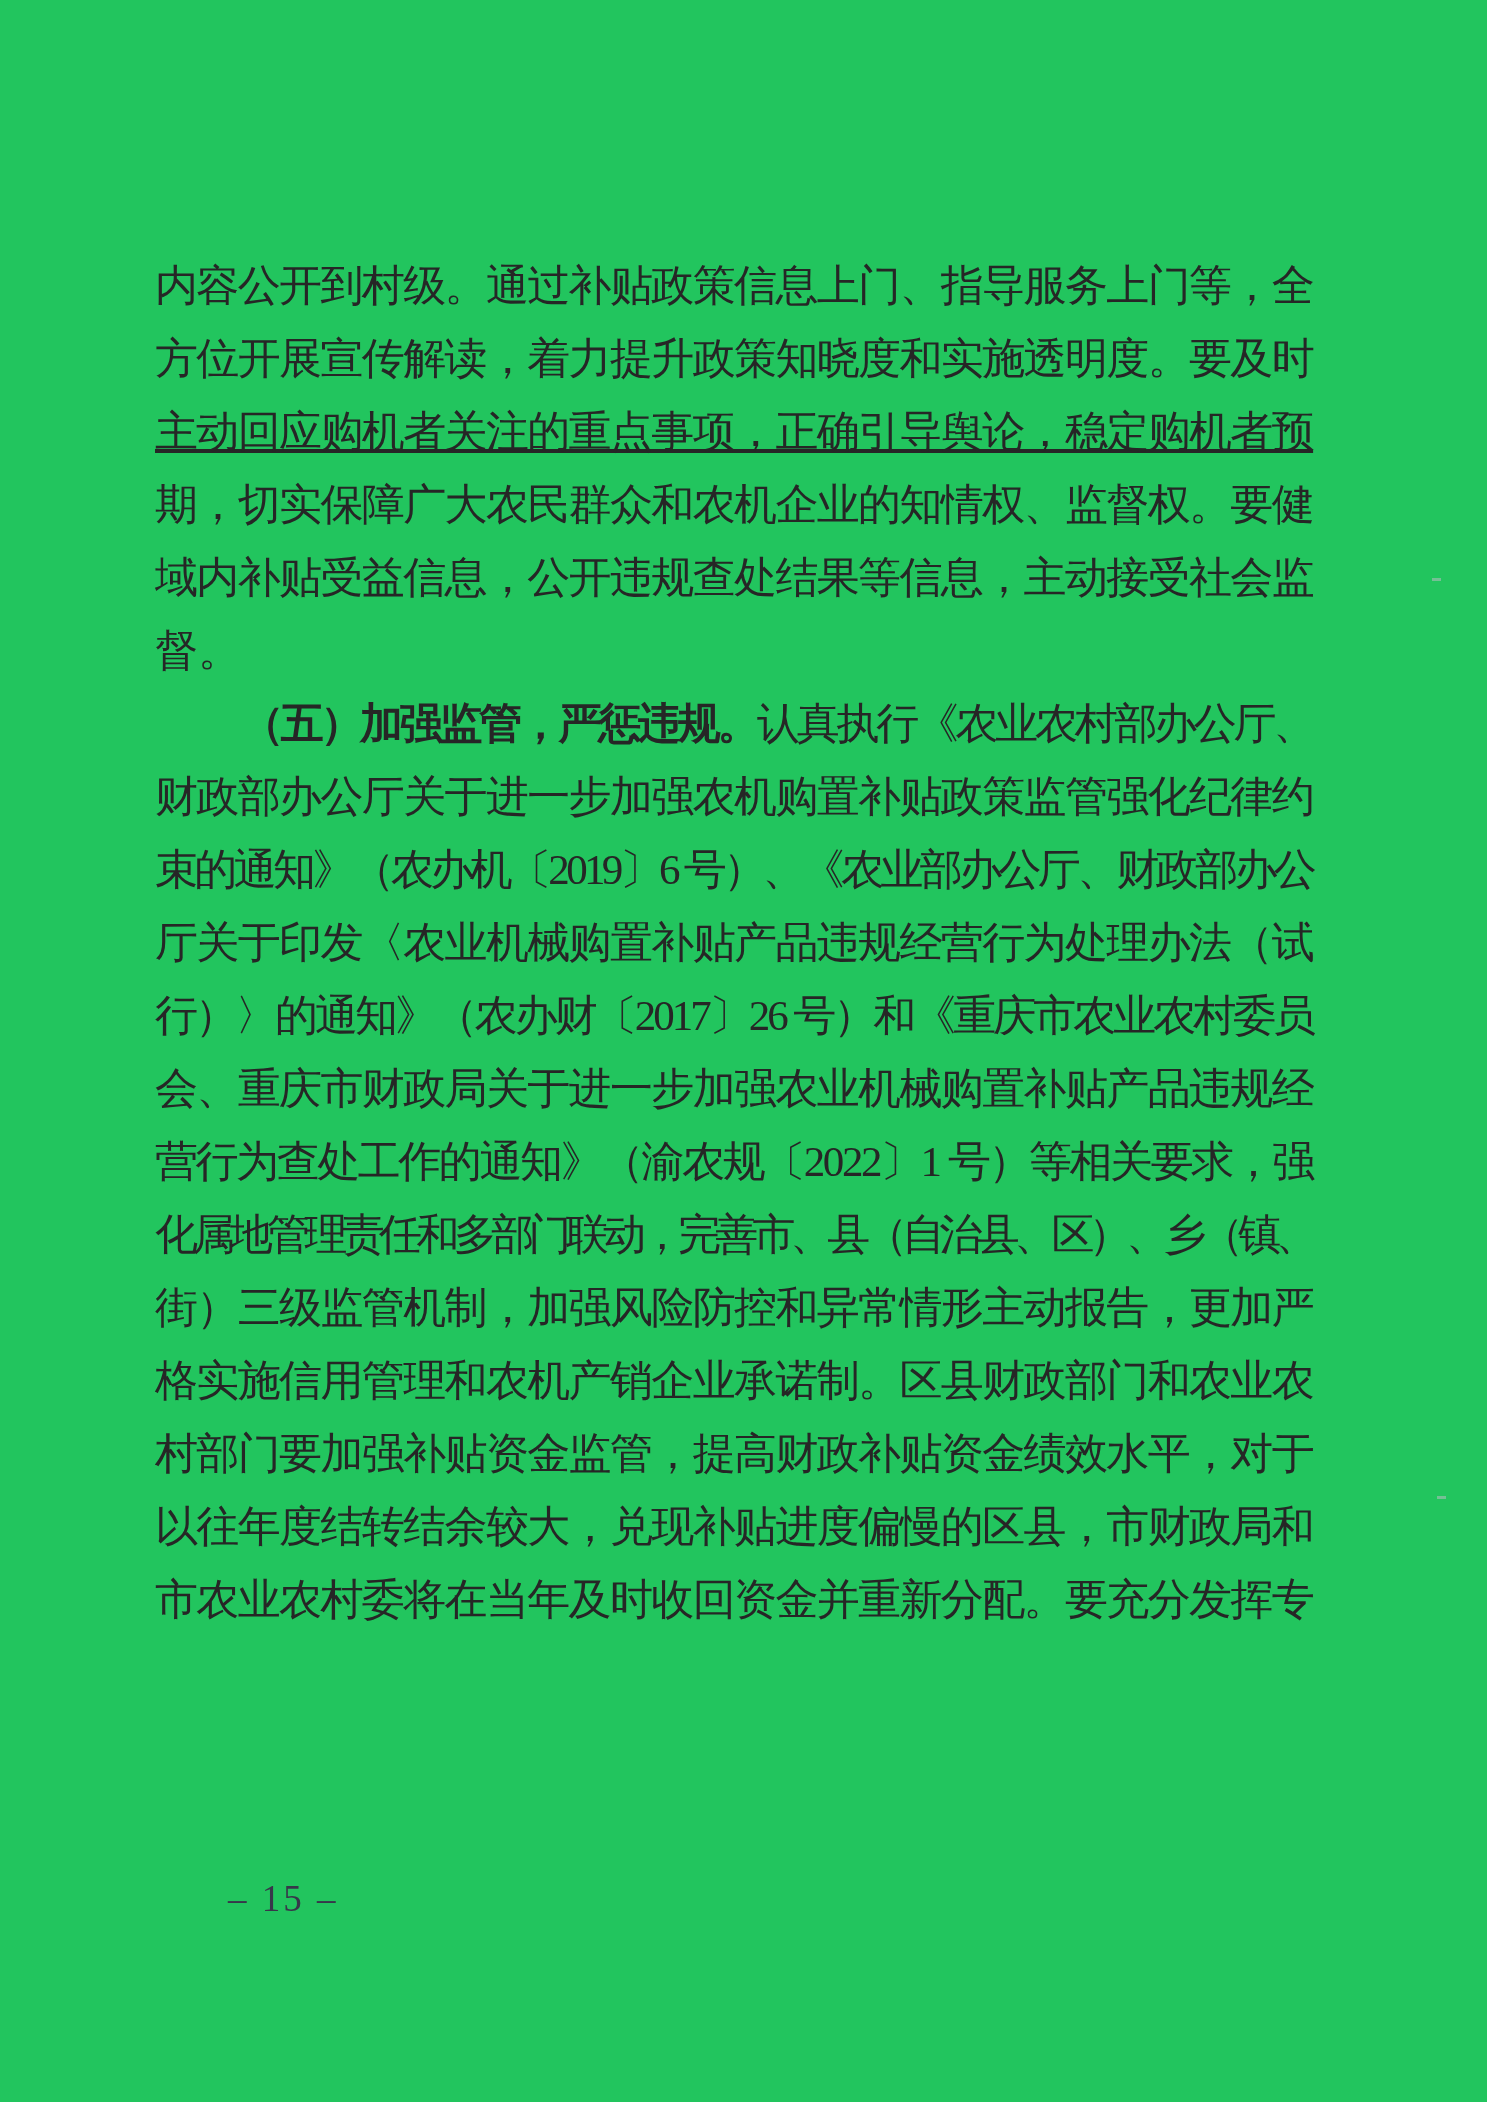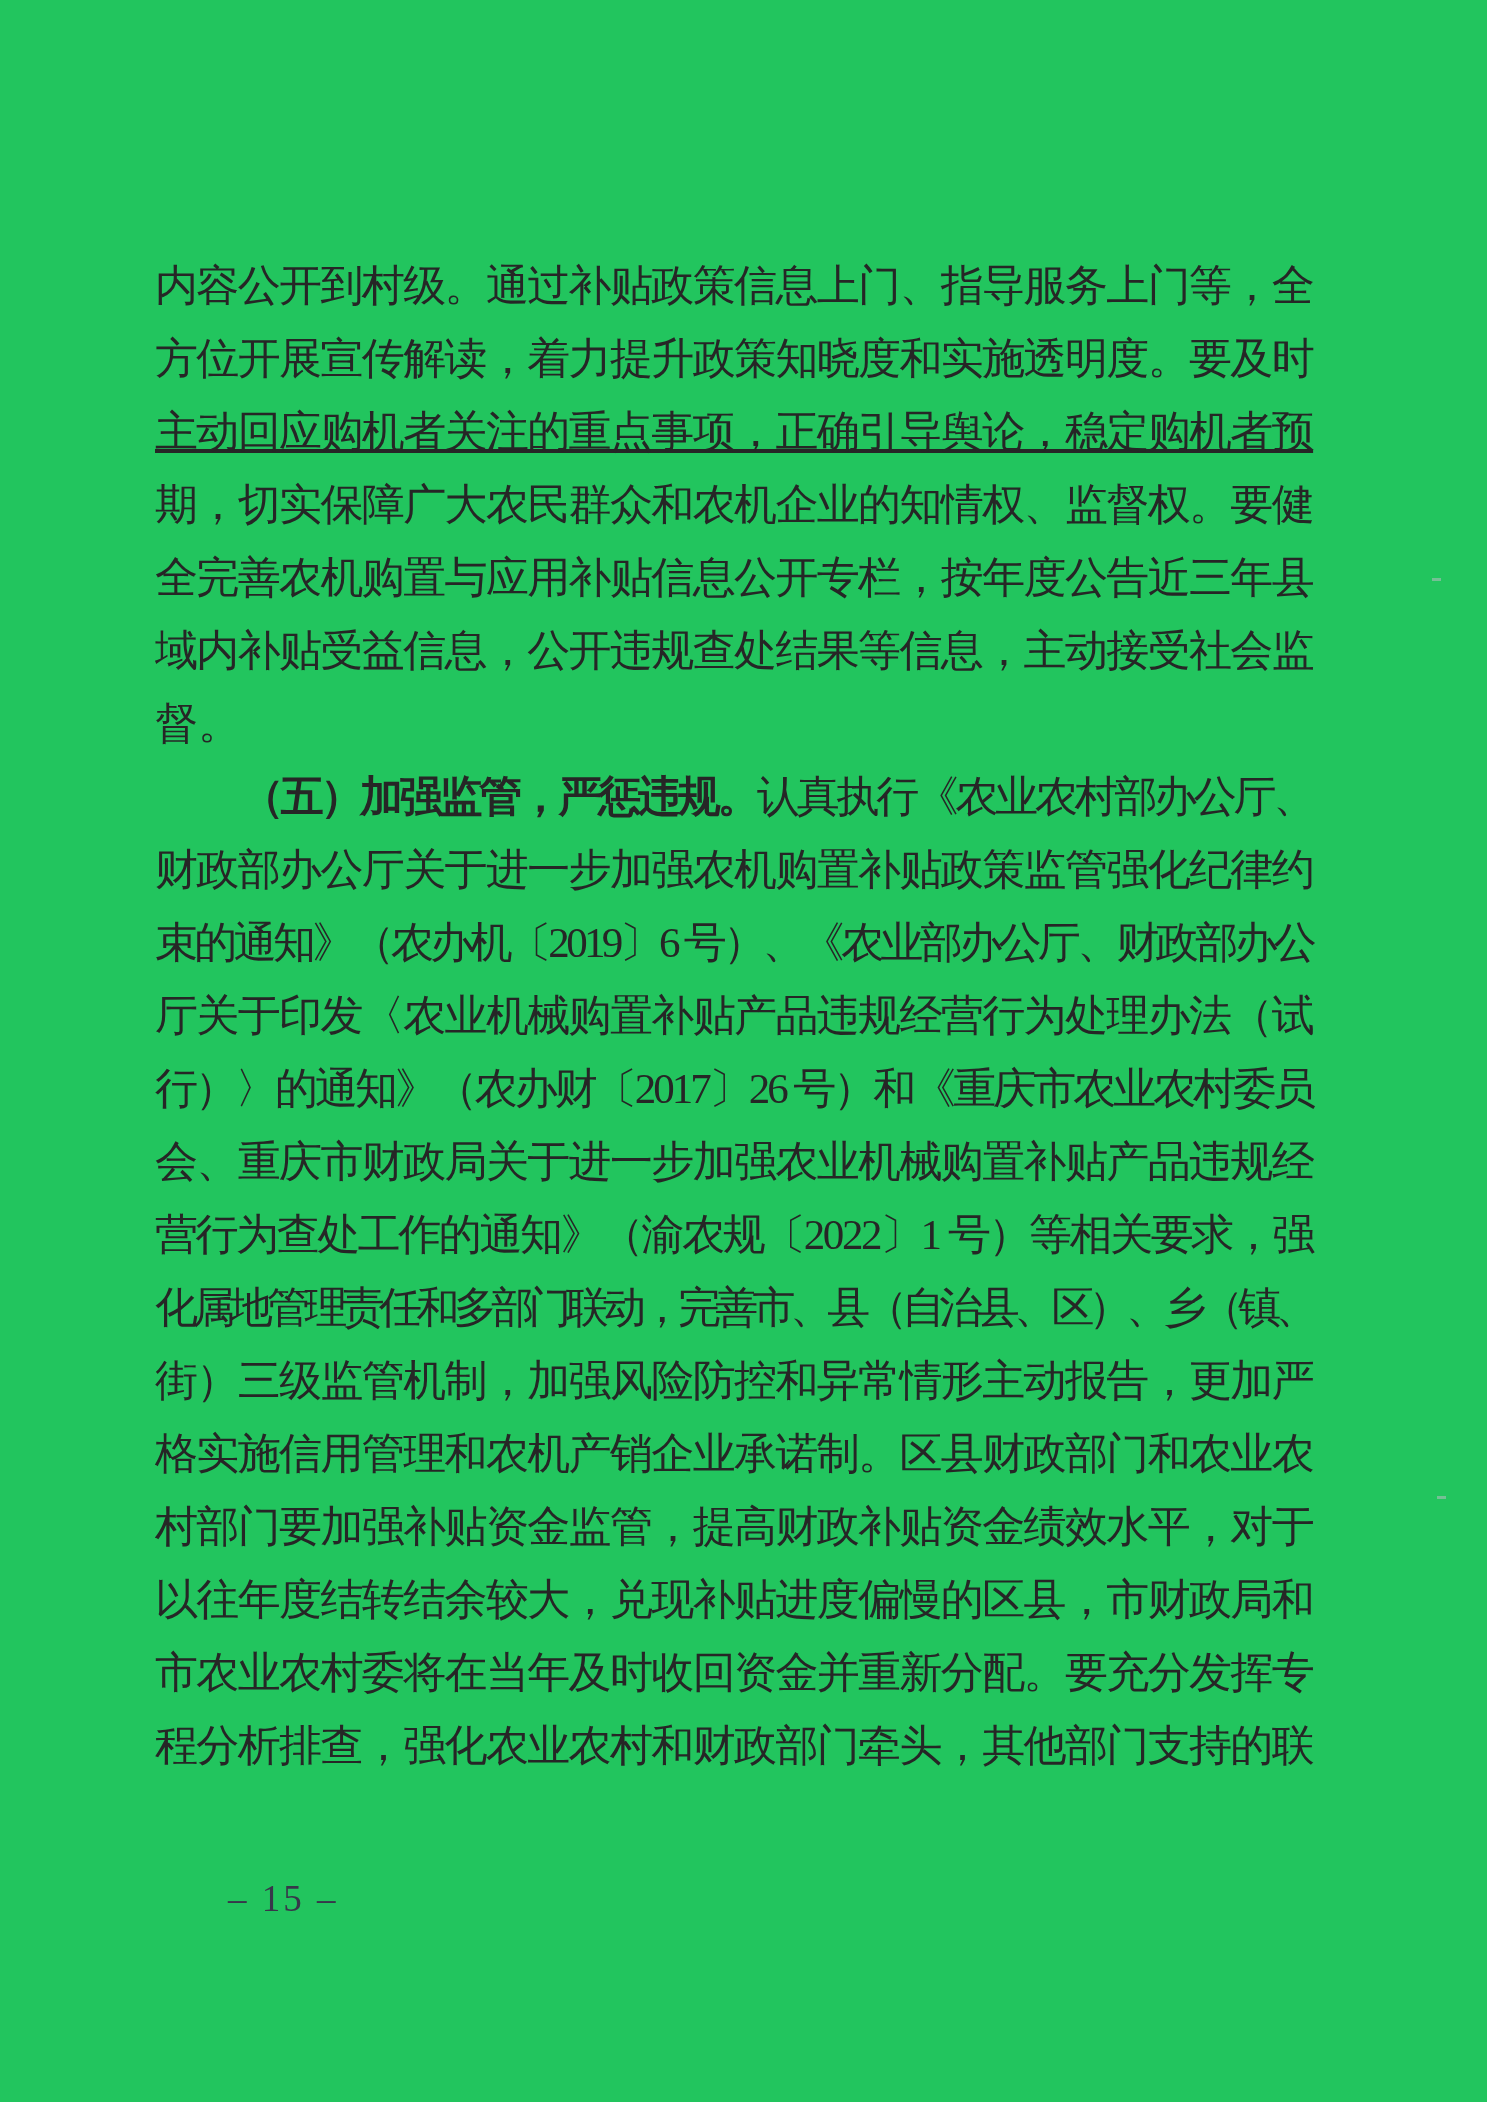--- a/index.html
+++ b/index.html
@@ -53,34 +53,32 @@
 </style>
 </head>
 <body>
 
 <div class="page">
   <div id="text-block">
       <div class="text-line" style="letter-spacing: -1.64px;"><span class="line-inner"><span class="seg">内容公开到村级。通过补贴政策信息上门、指导服务上门等，全</span></span></div>
       <div class="text-line" style="letter-spacing: -1.64px;"><span class="line-inner"><span class="seg">方位开展宣传解读，着力提升政策知晓度和实施透明度。要及时</span></span></div>
       <div class="text-line" style="letter-spacing: -1.64px; text-decoration: underline;"><span class="line-inner"><span class="seg">主动回应购机者关注的重点事项，正确引导舆论，稳定购机者预</span></span></div>
       <div class="text-line" style="letter-spacing: -1.64px;"><span class="line-inner"><span class="seg">期，切实保障广大农民群众和农机企业的知情权、监督权。要健</span></span></div>
-      <div class="text-line" style="letter-spacing: -1.64px;"><span class="line-inner"><span class="seg">全完善农机购置与应用补贴信息公开专栏，按年度公告近三年县</span></span></div>
       <div class="text-line" style="letter-spacing: -1.64px;"><span class="line-inner"><span class="seg">域内补贴受益信息，公开违规查处结果等信息，主动接受社会监</span></span></div>
       <div class="text-line"><span class="line-inner"><span class="seg">督。</span></span></div>
       <div class="text-line indent" style="letter-spacing: -3.3px;"><span class="line-inner"><span class="seg-bold">（五）加强监管，严惩违规。</span><span class="seg">认真执行《农业农村部办公厅、</span></span></div>
       <div class="text-line" style="letter-spacing: -1.64px;"><span class="line-inner"><span class="seg">财政部办公厅关于进一步加强农机购置补贴政策监管强化纪律约</span></span></div>
       <div class="text-line" style="letter-spacing: -3.67px;"><span class="line-inner"><span class="seg">束的通知》（农办机〔2019〕6 号）、《农业部办公厅、财政部办公</span></span></div>
       <div class="text-line" style="letter-spacing: -1.64px;"><span class="line-inner"><span class="seg">厅关于印发〈农业机械购置补贴产品违规经营行为处理办法（试</span></span></div>
       <div class="text-line" style="letter-spacing: -3.02px;"><span class="line-inner"><span class="seg">行）〉的通知》（农办财〔2017〕26 号）和《重庆市农业农村委员</span></span></div>
       <div class="text-line" style="letter-spacing: -1.64px;"><span class="line-inner"><span class="seg">会、重庆市财政局关于进一步加强农业机械购置补贴产品违规经</span></span></div>
       <div class="text-line" style="letter-spacing: -2.45px;"><span class="line-inner"><span class="seg">营行为查处工作的通知》（渝农规〔2022〕1 号）等相关要求，强</span></span></div>
       <div class="text-line" style="letter-spacing: -5.65px;"><span class="line-inner"><span class="seg">化属地管理责任和多部门联动，完善市、县（自治县、区）、乡（镇、</span></span></div>
       <div class="text-line" style="letter-spacing: -1.64px;"><span class="line-inner"><span class="seg">街）三级监管机制，加强风险防控和异常情形主动报告，更加严</span></span></div>
       <div class="text-line" style="letter-spacing: -1.64px;"><span class="line-inner"><span class="seg">格实施信用管理和农机产销企业承诺制。区县财政部门和农业农</span></span></div>
       <div class="text-line" style="letter-spacing: -1.64px;"><span class="line-inner"><span class="seg">村部门要加强补贴资金监管，提高财政补贴资金绩效水平，对于</span></span></div>
       <div class="text-line" style="letter-spacing: -1.64px;"><span class="line-inner"><span class="seg">以往年度结转结余较大，兑现补贴进度偏慢的区县，市财政局和</span></span></div>
       <div class="text-line" style="letter-spacing: -1.64px;"><span class="line-inner"><span class="seg">市农业农村委将在当年及时收回资金并重新分配。要充分发挥专</span></span></div>
-      <div class="text-line" style="letter-spacing: -1.64px;"><span class="line-inner"><span class="seg">程分析排查，强化农业农村和财政部门牵头，其他部门支持的联</span></span></div>
     </div>
   <div class="page-number">– 15 –</div>
   <div class="scan-speck" style="left:1432px;top:578px;width:9px;height:3px;"></div>
   <div class="scan-speck" style="left:1437px;top:1496px;width:9px;height:3px;"></div>
 </div>
 
 </body></html>

